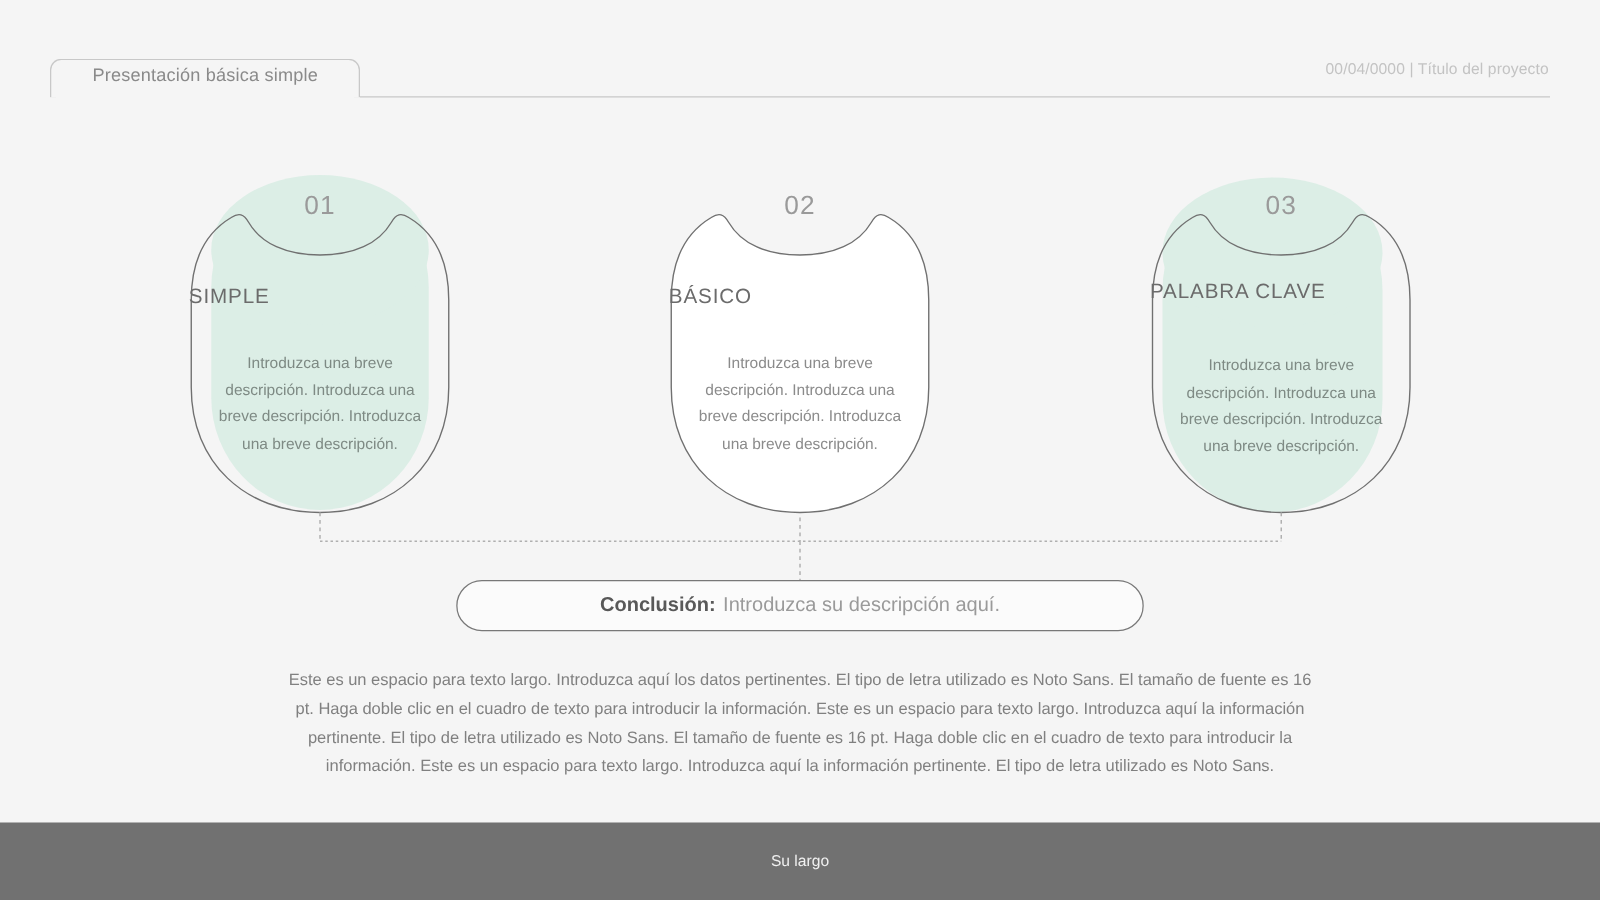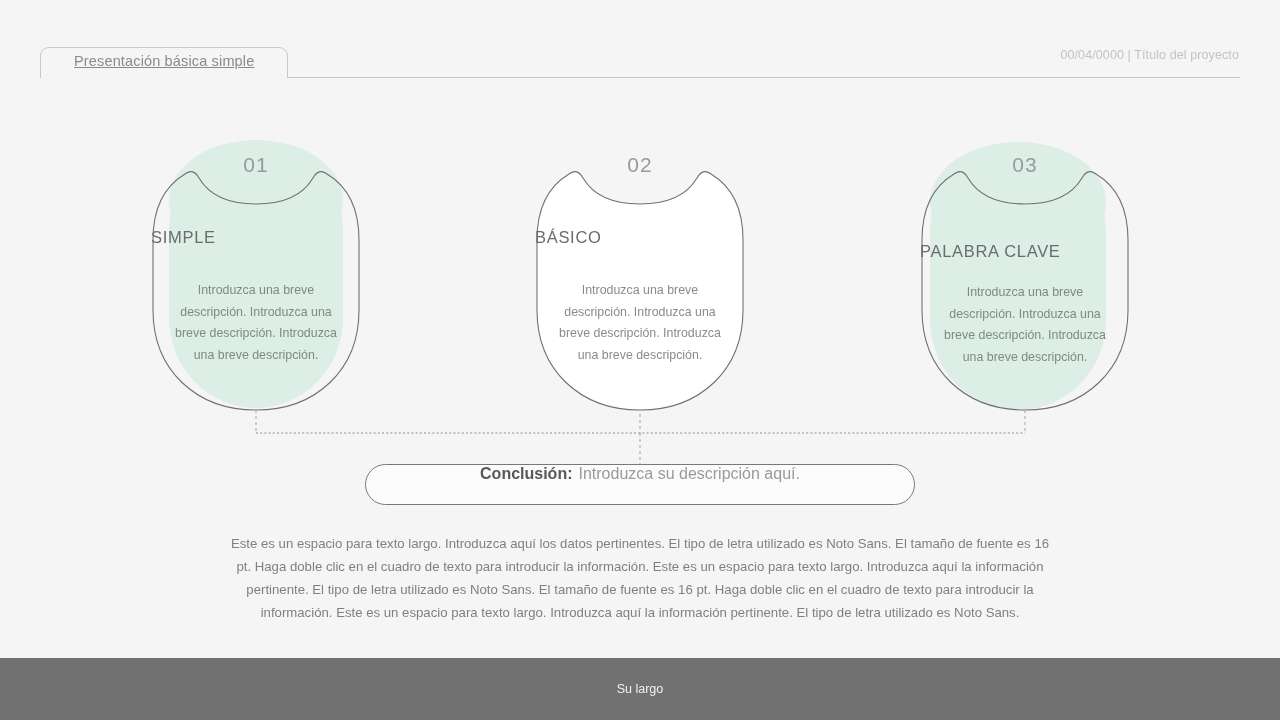--- a/index.html
+++ b/index.html
@@ -36,21 +36,20 @@
     background: transparent;
   }
   #tab-label {
     position: absolute;
     left: 74px;
     top: 53px;
     font-size: 14.5px;
     color: #8a8a8a;
     letter-spacing: 0.15px;
     white-space: nowrap;
-    text-decoration: underline;
   }
   #header-rule {
     position: absolute;
     left: 288px;
     top: 77px;
     width: 952px;
     height: 1px;
     background: #c8c8c8;
   }
   #header-meta {
@@ -130,21 +129,21 @@
     position: absolute;
     left: 365px;
     top: 464px;
     width: 550px;
     height: 41px;
     border: 1px solid #787878;
     border-radius: 21px;
     box-sizing: border-box;
     background: #fbfbfb;
     display: flex;
-    align-items: flex-start;
+    align-items: center;
     justify-content: center;
   }
   #conclusion-strong {
     font-size: 16px;
     font-weight: bold;
     color: #585858;
     margin-right: 6px;
   }
   #conclusion-rest {
     font-size: 16px;
@@ -266,21 +265,21 @@
                C 58 55, 78 64, 105 64
                C 132 64, 152 55, 162 38
                C 166 31, 170 30, 176 34
                C 196 46, 208 66, 208 100
                L 208 170
                C 208 230, 165 270, 105 270
                C 45 270, 2 230, 2 170
                Z" fill="none" stroke="#707070" stroke-width="1.1"></path>
     </svg>
     <div class="shield-num">03</div>
-    <div class="shield-title" style="top:102px;">PALABRA CLAVE</div>
+    <div class="shield-title" style="top:84px;">PALABRA CLAVE</div>
     <div class="shield-desc" style="top:142px;">Introduzca una breve descripción. Introduzca una breve descripción. Introduzca una breve descripción.</div>
   </div>
 
 </div>
 
 <div id="connectors">
   <svg width="1280" height="70" viewBox="0 0 1280 70">
     <line x1="256" y1="10" x2="256" y2="33" stroke="#b0b0b0" stroke-width="1.2" stroke-dasharray="3,3"></line>
     <line x1="640" y1="14" x2="640" y2="33" stroke="#b0b0b0" stroke-width="1.2" stroke-dasharray="3,3"></line>
     <line x1="1025" y1="10" x2="1025" y2="33" stroke="#b0b0b0" stroke-width="1.2" stroke-dasharray="3,3"></line>

